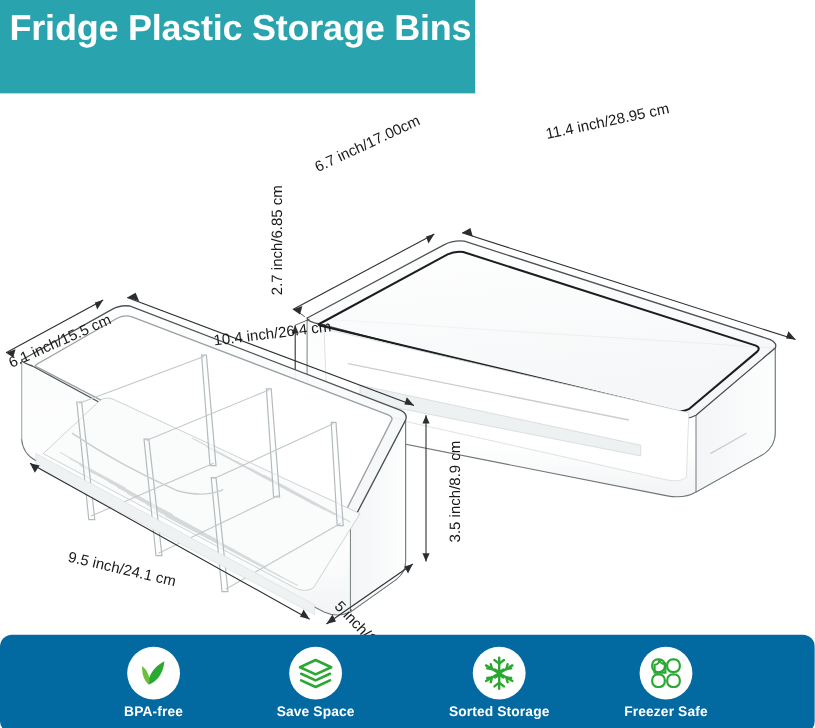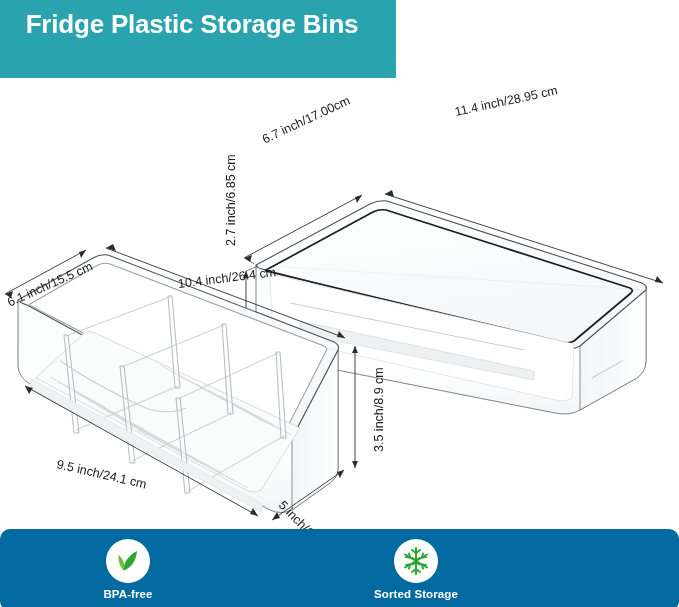--- a/index.html
+++ b/index.html
@@ -29,21 +29,21 @@
     top: 0;
     width: 396px;
     height: 78px;
     background: #29a3ad;
     box-sizing: border-box;
     padding: 8px 20px 0 0;
   }
   .header-line {
     color: #ffffff;
     font-weight: bold;
-    font-size: 26px;
+    font-size: 30px;
     line-height: 32px;
     letter-spacing: -0.2px;
     white-space: nowrap;
   }
   .header-line-1 { text-align: center; padding-left: 8px; }
   .header-line-2 { text-align: right; }
 
   
   .product-stage {
     position: absolute;
@@ -273,20 +273,30 @@
     <div class="feature-item" style="left:68px;">
       <div class="feature-circle">
         <svg width="28" height="28" viewBox="0 0 28 28">
           <path d="M23 4 C22 16 15 22 9.5 23.5 C9 18 13 9 23 4 Z" fill="#2aa832"></path>
           <path d="M4.5 8 C4 15 6.5 21 10 23.5 C11.5 18.5 9.5 12 4.5 8 Z" fill="#6bbf3a"></path>
         </svg>
       </div>
       <div class="feature-label">BPA-free</div>
     </div>
 
+    <div class="feature-item" style="left:203px;">
+      <div class="feature-circle">
+        <svg width="30" height="30" viewBox="0 0 30 30">
+          <path d="M15 4 L28 10 L15 16 L2 10 Z" fill="none" stroke="#2aa832" stroke-width="2.2" stroke-linejoin="round"></path>
+          <path d="M3 15.5 L15 21 L27 15.5" fill="none" stroke="#2aa832" stroke-width="2.2" stroke-linejoin="round" stroke-linecap="round"></path>
+          <path d="M3 21 L15 26.5 L27 21" fill="none" stroke="#2aa832" stroke-width="2.2" stroke-linejoin="round" stroke-linecap="round"></path>
+        </svg>
+      </div>
+      <div class="feature-label">Save Space</div>
+    </div>
 
     <div class="feature-item" style="left:356px;">
       <div class="feature-circle">
         <svg width="30" height="30" viewBox="0 0 30 30">
           <g stroke="#2aa832" stroke-width="2" stroke-linecap="round" fill="none">
             <line x1="15" y1="2" x2="15" y2="28"></line>
             <line x1="4" y1="8.5" x2="26" y2="21.5"></line>
             <line x1="26" y1="8.5" x2="4" y2="21.5"></line>
             <line x1="15" y1="7" x2="11" y2="4"></line>
               <line x1="15" y1="7" x2="19" y2="4"></line>
@@ -303,15 +313,29 @@
             <line x1="15" y1="14" x2="11.5" y2="12"></line>
               <line x1="15" y1="14" x2="18.5" y2="12"></line>
             <line x1="15" y1="16.5" x2="11.5" y2="18.5"></line>
               <line x1="15" y1="16.5" x2="18.5" y2="18.5"></line>
           </g>
         </svg>
       </div>
       <div class="feature-label">Sorted Storage</div>
     </div>
 
+    <div class="feature-item" style="left:495px;">
+      <div class="feature-circle">
+        <svg width="30" height="30" viewBox="0 0 30 30">
+          <g stroke="#2aa832" stroke-width="1.8" fill="none">
+            <path d="M14 14 L14 6.5 A4.2 4.2 0 0 1 9 3.5 A4.2 4.2 0 0 1 5 7.5 L5 14 Z" transform="translate(0.5,0.5)"></path>
+            <rect x="3.5" y="3.5" width="10.5" height="10.5" rx="4.6"></rect>
+            <rect x="16" y="3.5" width="10.5" height="10.5" rx="4.6"></rect>
+            <rect x="3.5" y="16" width="10.5" height="10.5" rx="4.6"></rect>
+            <rect x="16" y="16" width="10.5" height="10.5" rx="4.6"></rect>
+          </g>
+        </svg>
+      </div>
+      <div class="feature-label">Freezer Safe</div>
+    </div>
   </div>
 
 </div>
 
 </body></html>

